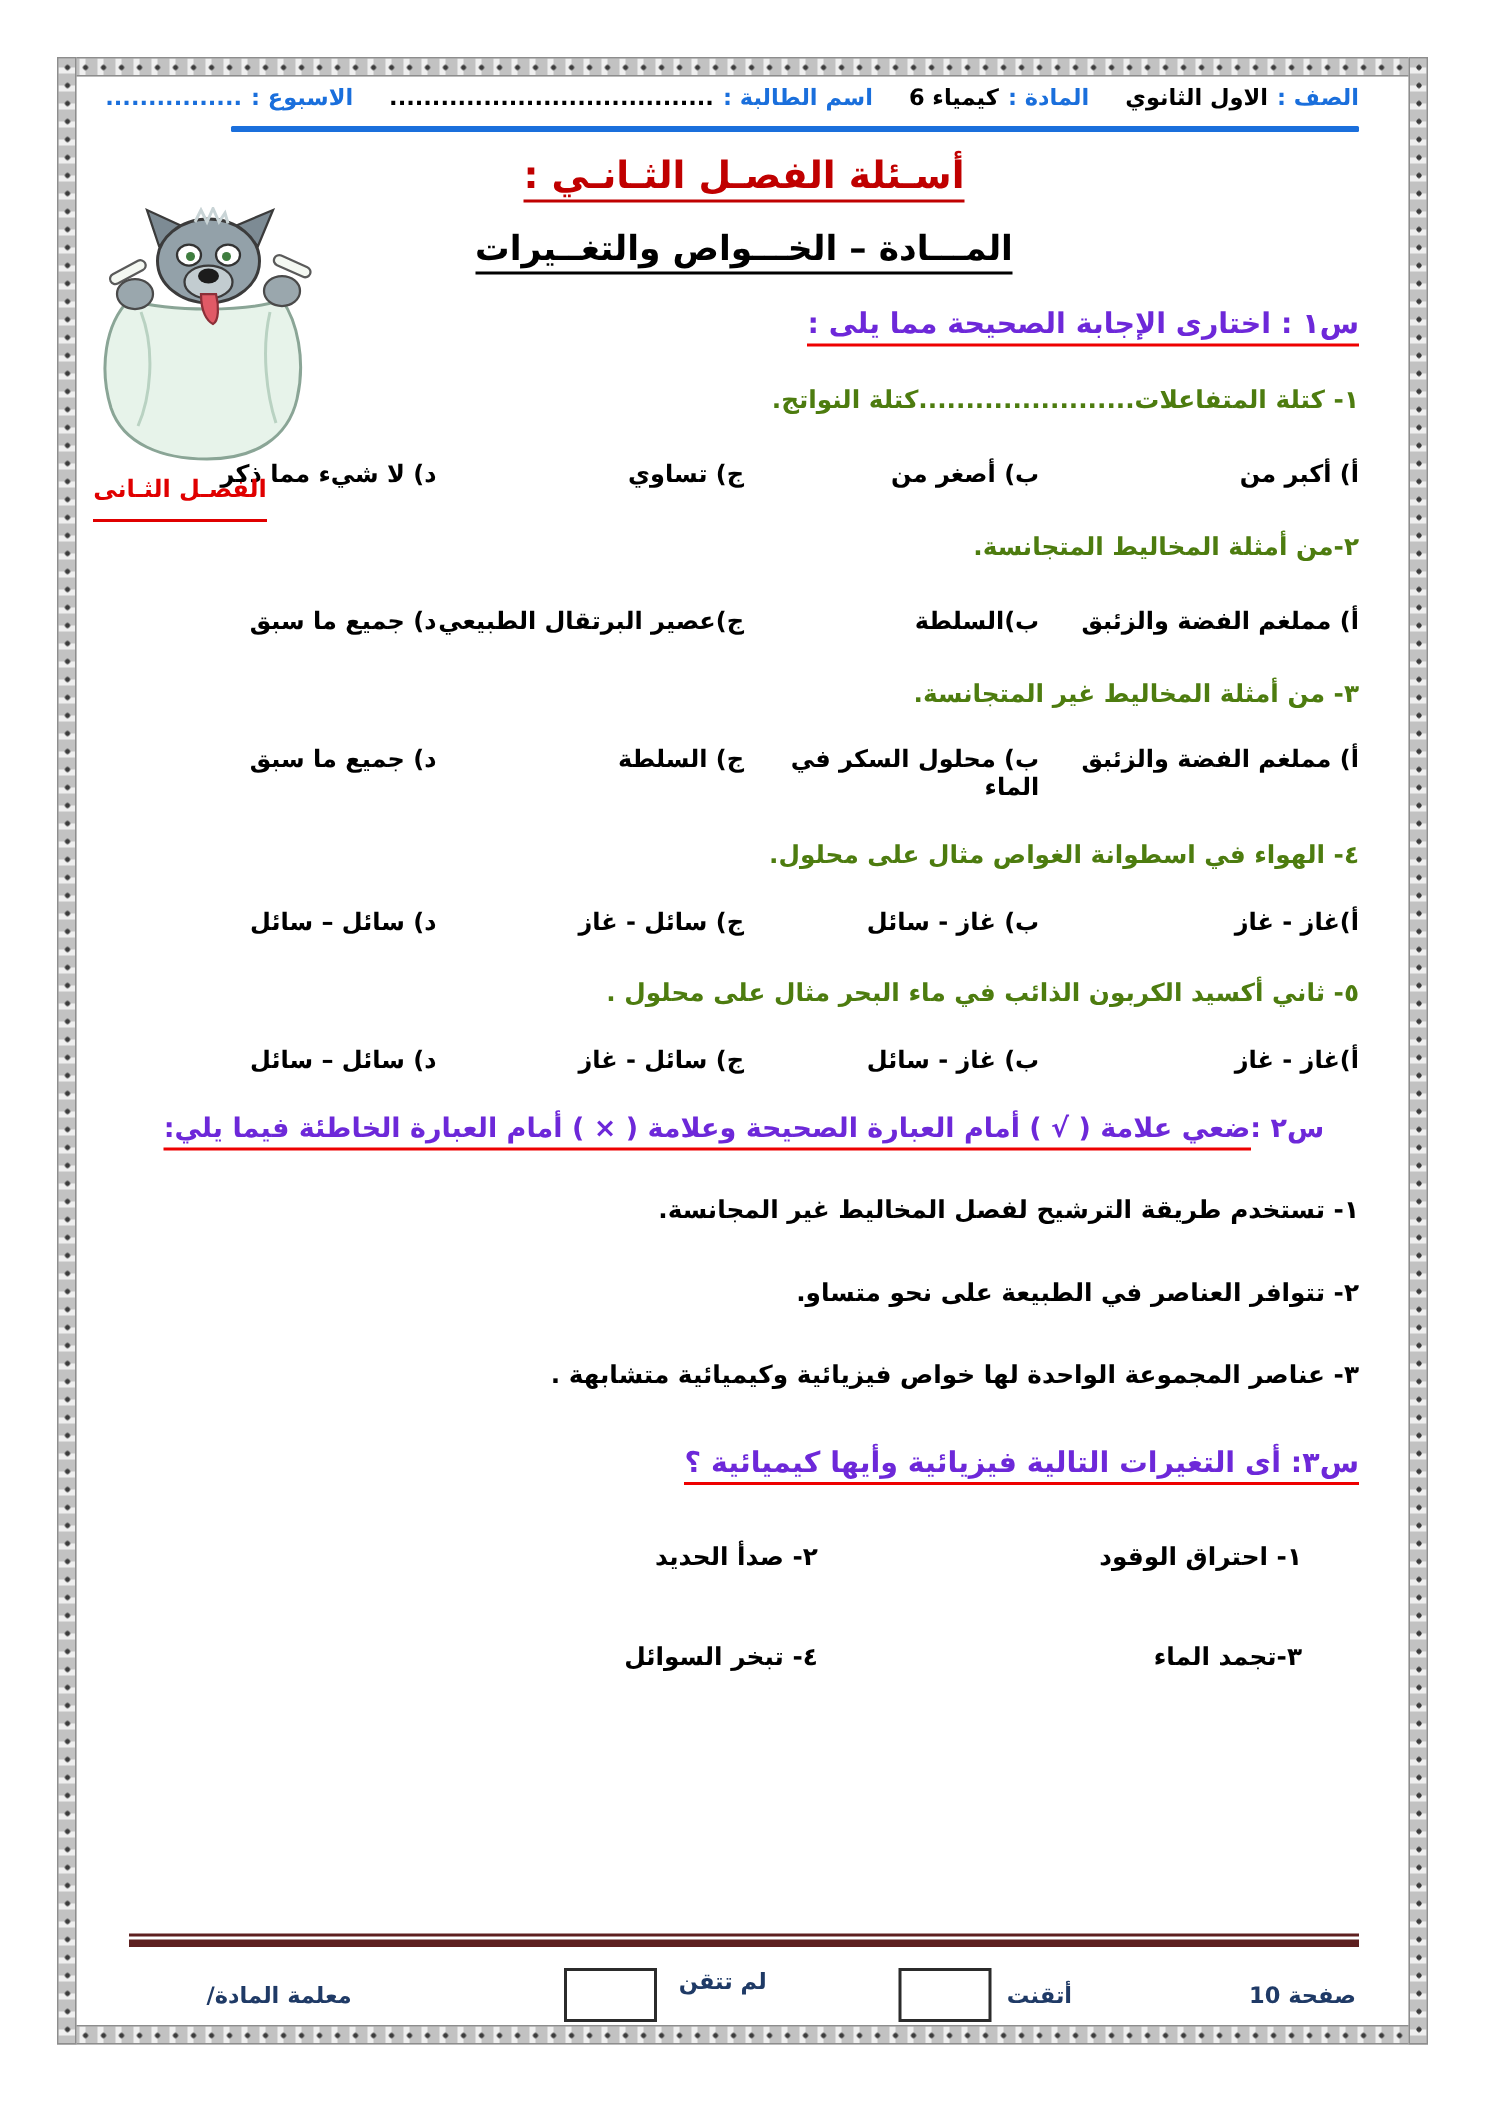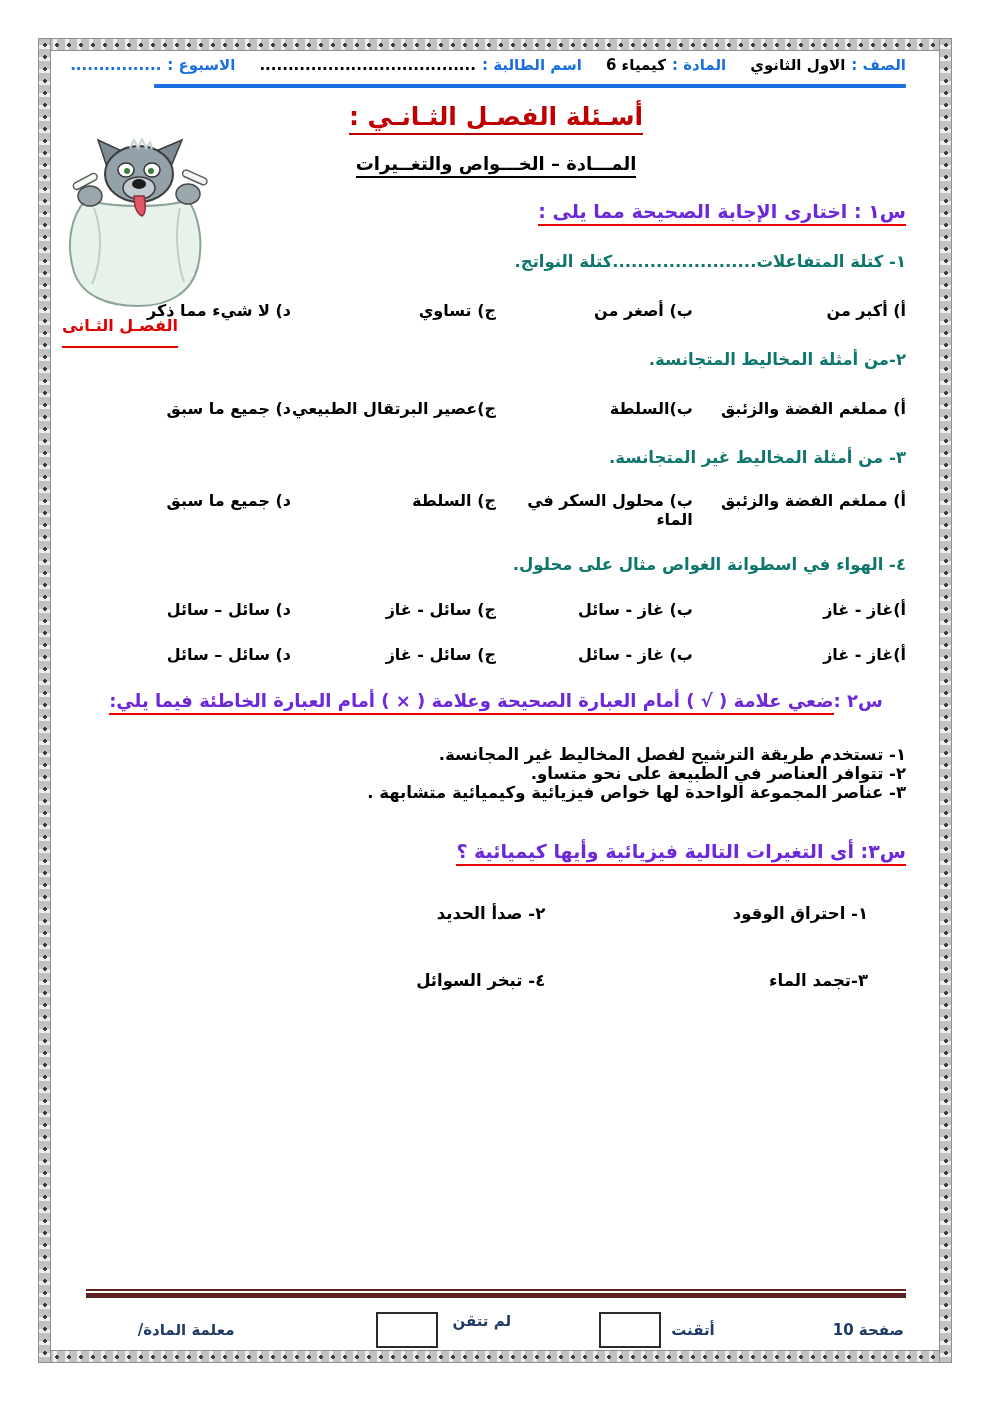--- a/index.html
+++ b/index.html
@@ -27,36 +27,36 @@
 
   
   .hdr { display:flex; align-items:baseline; gap:24px; padding-top:6px; font-size:15px; font-weight:bold; white-space:nowrap; }
   .blue { color:#1a6fdc; }
   .blk { color:#000; }
   .hdr .grp { display:flex; gap:6px; align-items:baseline; }
   .hline { height:4px; background:#1a6fdc; margin-top:10px; width:752px; border-radius:1px; }
 
   .title { text-align:center; margin-top:14px; font-size:25px; font-weight:bold; color:#c00000; }
   .title span { border-bottom:2.5px solid #c00000; padding-bottom:2px; }
-  .subtitle { text-align:center; margin-top:22px; font-size:18px; font-weight:bold; color:#000; }
+  .subtitle { text-align:center; margin-top:22px; font-size:23px; font-weight:bold; color:#000; }
   .subtitle span { border-bottom:2.5px solid #000; padding-bottom:2px; }
 
   .sec-head { font-size:19px; font-weight:bold; color:#6d28d9; }
   .sec-head .u { border-bottom:2px solid #ee0000; padding-bottom:2px; }
   .q1-head { margin-top:26px; }
   .q2-head { margin-top:26px; font-size:18px;text-align:center; }
   .q3-head { margin-top:38px; }
 
-  .qtext { margin-top:30px; font-size:16.5px; font-weight:bold; color:#0f766e; }
+  .qtext { margin-top:30px; font-size:16.5px; font-weight:bold; color:#4d7c0f; }
   .opts { display:grid; grid-template-columns:26% 24% 25% 25%; margin-top:30px;
           font-size:16px; font-weight:bold; color:#000; }
   .opts span { text-align:right; }
   .gap-big { }
 
-  .tf-item { font-size:16.5px; font-weight:bold; }
+  .tf-item { margin-top:36px; font-size:16.5px; font-weight:bold; }
 
   .phys-row { display:grid; grid-template-columns:44% 56%; margin-top:42px;
               font-size:16.5px; font-weight:bold; }
   .phys-row .c1 { padding-left:35px; text-align:right; padding-right:38px; }
   .phys-row .c2 { text-align:right; }
 
   
   .mascot { position:absolute; left:-22px; top:88px; width:152px; height:172px; }
   .badge { position:absolute; left:-12px; top:178px; width:136px; text-align:center;
            color:#e00000; font-weight:bold; font-size:16px; }
@@ -165,20 +165,21 @@
     </div>
 
     <div class="qtext" style="margin-top:26px">٤- الهواء في اسطوانة الغواص مثال على محلول.</div>
     <div class="opts" style="margin-top:26px">
       <span>أ)غاز - غاز</span>
       <span>ب)  غاز - سائل</span>
       <span>ج)  سائل - غاز</span>
       <span>د) سائل – سائل</span>
     </div>
 
+    <div class="qtext" style="margin-top:28px">٥- ثاني أكسيد الكربون الذائب في ماء البحر مثال على محلول .</div>
     <div class="opts" style="margin-top:26px">
       <span>أ)غاز - غاز</span>
       <span>ب)  غاز - سائل</span>
       <span>ج)  سائل - غاز</span>
       <span>د) سائل – سائل</span>
     </div>
 
     <div class="sec-head q2-head">
       <span>س٢ :</span><span class="u">ضعي علامة  ( √ )  أمام العبارة الصحيحة وعلامة  ( × )  أمام العبارة الخاطئة فيما يلي:</span>
     </div>

